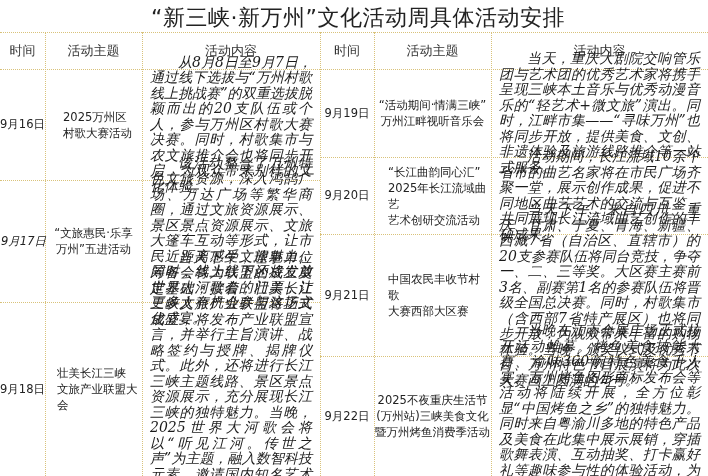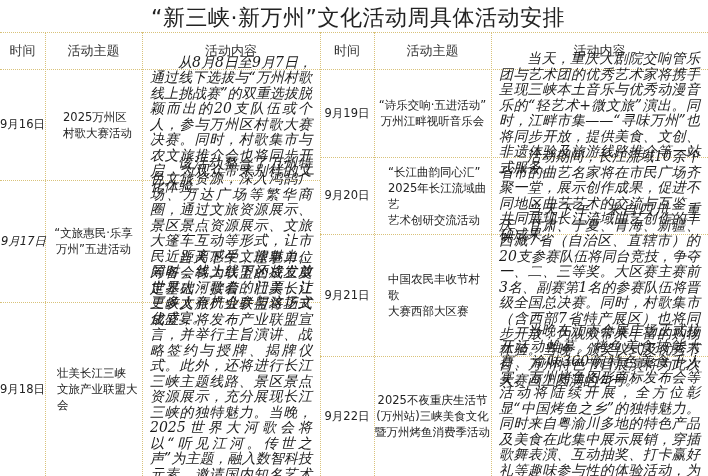--- a/index.html
+++ b/index.html
@@ -65,21 +65,21 @@
   <div class="cell date" style="left:0;top:302px;width:45px;height:174px;">9月18日</div>
   <div class="cell theme" style="left:45px;top:302px;width:97px;height:174px;white-space:pre-line;padding-left:12px;">壮美长江三峡
 文旅产业联盟大会</div>
   <div class="cell content" style="left:142px;top:302px;width:178px;height:174px;">
       <p>当天下午，理事单位筹备会将为联盟的成立奠定基础；接着，壮美长江三峡文旅产业联盟将正式成立，将发布产业联盟宣言，并举行主旨演讲、战略签约与授牌、揭牌仪式。此外，还将进行长江三峡主题线路、景区景点资源展示，充分展现长江三峡的独特魅力。当晚，2025世界大河歌会将以“听见江河。传世之声”为主题，融入数智科技元素，邀请国内知名艺术家及多国艺术家联袂演出，为观众带来一场视听盛宴。</p>
     </div>
 </div>
 
 <div>
   <div class="cell date" style="left:320px;top:69px;width:54px;height:88px;">9月19日</div>
-  <div class="cell theme center" style="left:374px;top:69px;width:117px;height:88px;white-space:pre-line;">“诗乐交响·五进活动”
+  <div class="cell theme center" style="left:374px;top:69px;width:117px;height:88px;white-space:pre-line;">“活动期间·情满三峡”
 万州江畔视听音乐会</div>
   <div class="cell content" style="left:491px;top:69px;width:217px;height:88px;">
       <p>当天，重庆大剧院交响管乐团与艺术团的优秀艺术家将携手呈现三峡本土音乐与优秀动漫音乐的“轻艺术+微文旅”演出。同时，江畔市集——“寻味万州”也将同步开放，提供美食、文创、非遗体验及旅游线路推介等一站式服务。</p>
     </div>
 </div>
 <div>
   <div class="cell date" style="left:320px;top:157px;width:54px;height:77px;">9月20日</div>
   <div class="cell theme" style="left:374px;top:157px;width:117px;height:77px;white-space:pre-line;padding-left:14px;">“长江曲韵同心汇”
 2025年长江流域曲艺
 艺术创研交流活动</div>

